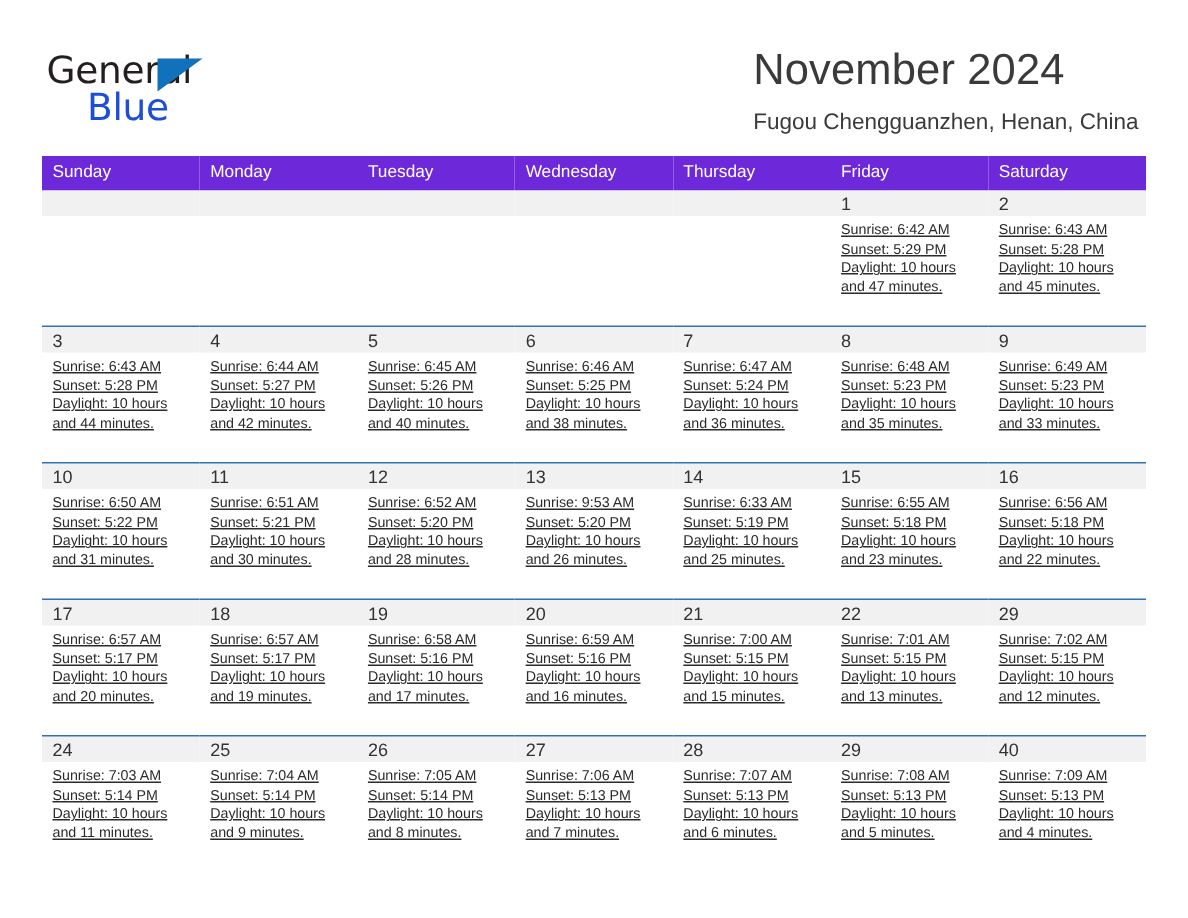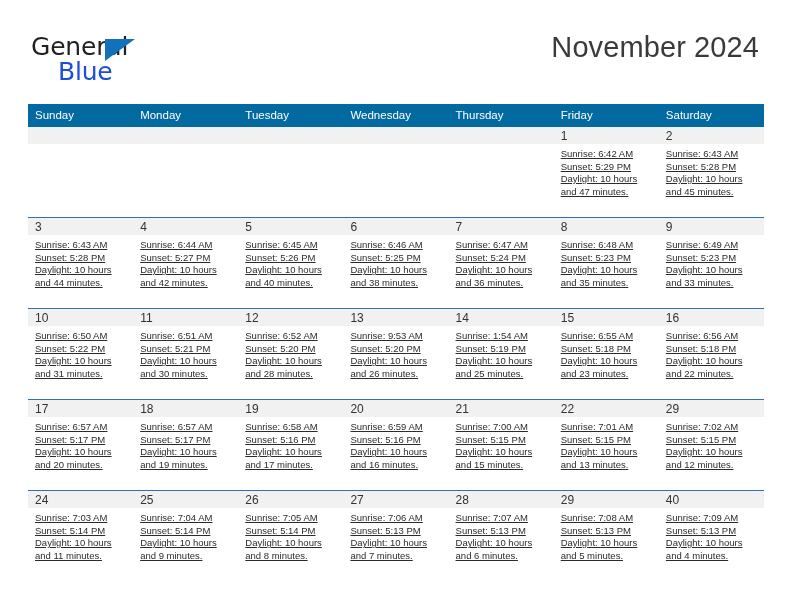--- a/index.html
+++ b/index.html
@@ -88,21 +88,21 @@
   
   .cal {
     position: absolute;
     left: 28px;
     top: 104px;
     width: 736px;
     border-collapse: collapse;
     table-layout: fixed;
   }
   .cal th {
-    background: #0369a1;
+    background: #6d28d9;
     color: #ffffff;
     font-size: 11.5px;
     font-weight: normal;
     text-align: left;
     padding: 5px 0 6px 7px;
     height: 11px;
     border: none;
   }
   .cal td {
     vertical-align: top;
@@ -146,20 +146,21 @@
   <div class="top">
 
     <div class="logo">
       <span class="logo-general">General</span>
       <span class="logo-tri"></span>
       <span class="logo-blue">Blue</span>
     </div>
 
     <div class="title-wrap">
       <div class="cal-title">November 2024</div>
+      <div class="cal-subtitle">Fugou Chengguanzhen, Henan, China</div>
     </div>
 
   </div>
 
   <table class="cal">
     <thead>
       <tr id="head-row">
           <th>Sunday</th>
           <th>Monday</th>
           <th>Tuesday</th>
@@ -303,21 +304,21 @@
             <div class="cell-body">
               <div>Sunrise: 9:53 AM</div>
               <div>Sunset: 5:20 PM</div>
               <div>Daylight: 10 hours</div>
               <div>and 26 minutes.</div>
             </div>
           </td>
           <td>
             <div class="daynum-band">14</div>
             <div class="cell-body">
-              <div>Sunrise: 1:54 AM</div>
+              <div>Sunrise: 6:33 AM</div>
               <div>Sunset: 5:19 PM</div>
               <div>Daylight: 10 hours</div>
               <div>and 25 minutes.</div>
             </div>
           </td>
           <td>
             <div class="daynum-band">15</div>
             <div class="cell-body">
               <div>Sunrise: 6:55 AM</div>
               <div>Sunset: 5:18 PM</div>

